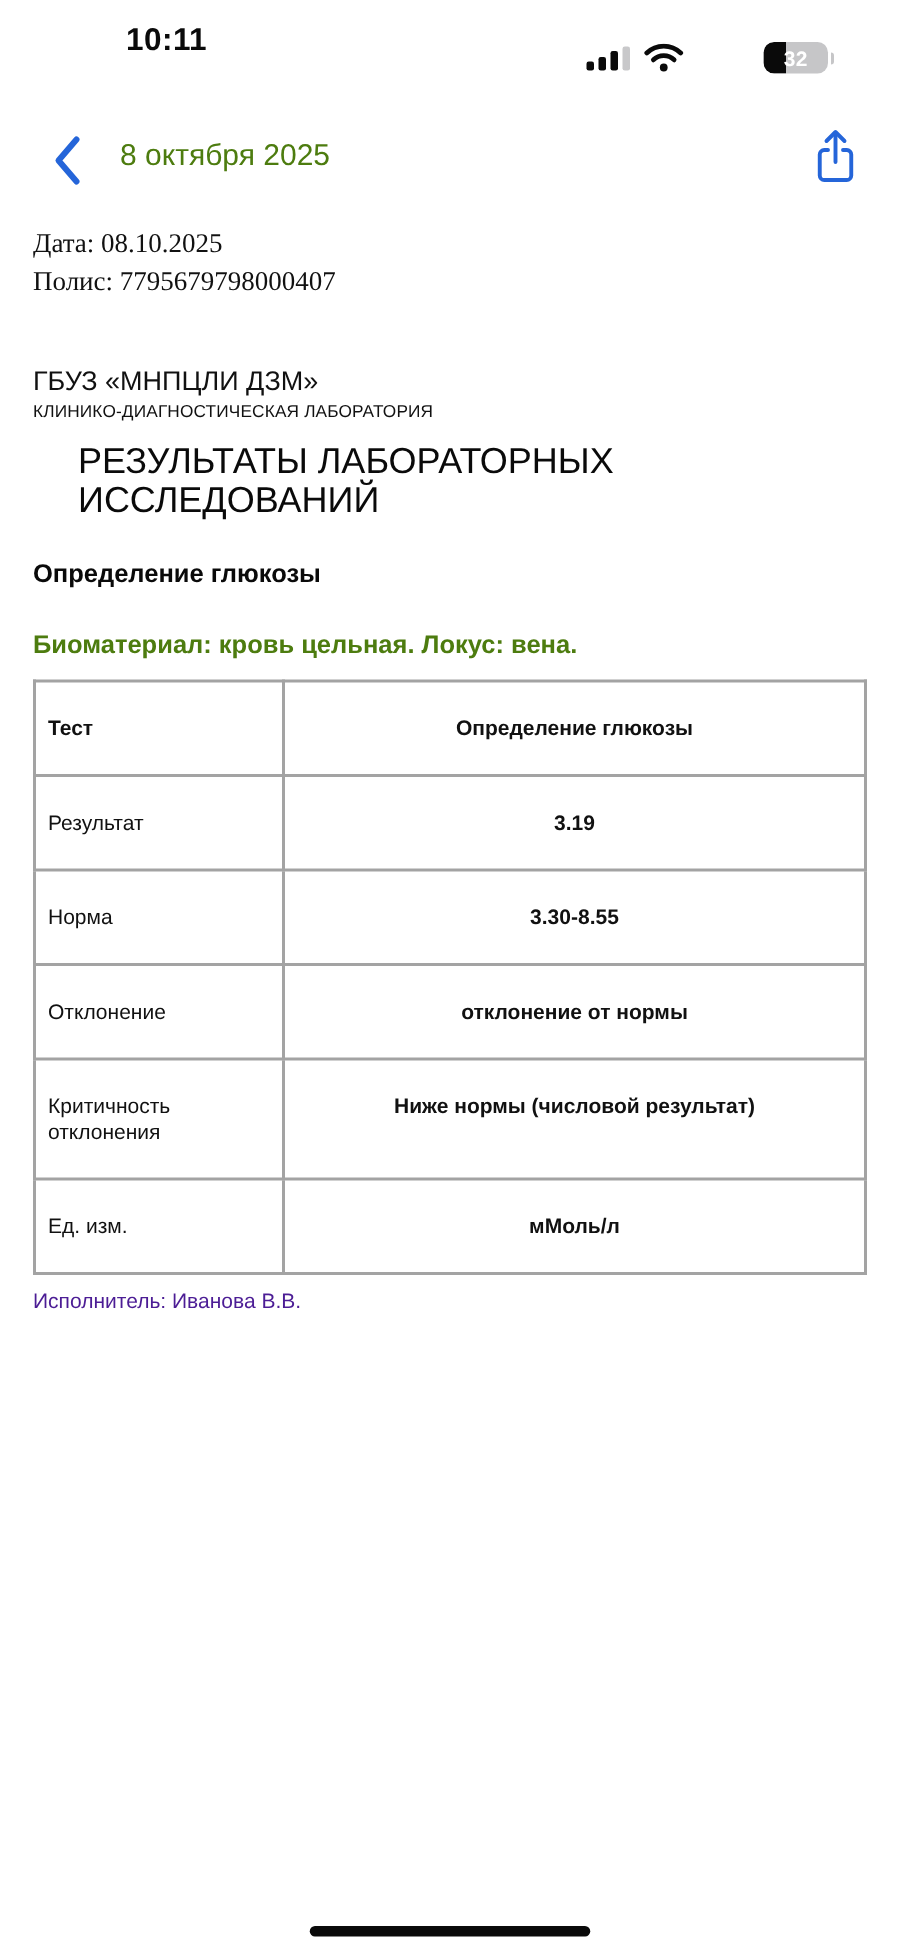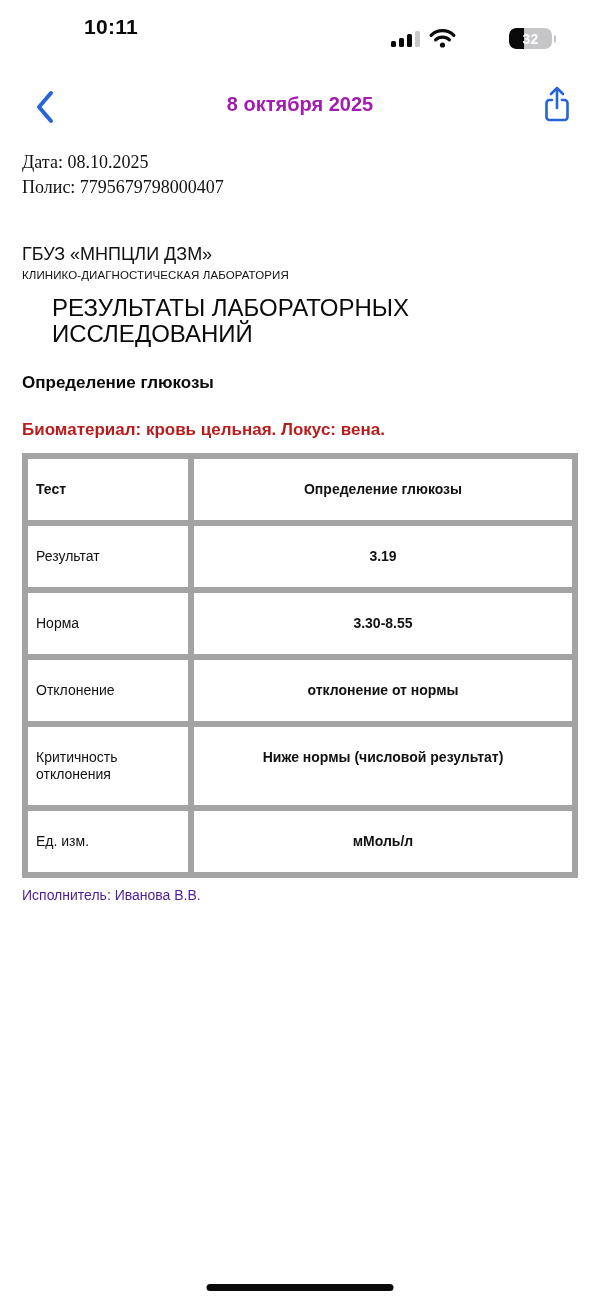--- a/index.html
+++ b/index.html
@@ -53,21 +53,21 @@
   
   .nav-bar {
     position: absolute; top: 80px; left: 0; right: 0; height: 56px;
   }
   .nav-back {
     position: absolute; left: 28px; top: 8px; width: 34px; height: 40px;
     background: none; border: none; cursor: pointer; padding: 0;
   }
   .nav-title {
     position: absolute; left: 80px; right: 80px; top: 13px;
-    text-align: center; font-size: 20px; font-weight: bold; color: #a21caf;
+    font-size: 20px; font-weight: normal; color: #4d7c0f;
   }
   .nav-share {
     position: absolute; right: 24px; top: 3px; width: 38px; height: 46px;
     background: none; border: none; cursor: pointer; padding: 0;
   }
 
   
   .doc {
     position: absolute; top: 150px; left: 22px; right: 22px;
   }
@@ -84,29 +84,29 @@
   }
   .doc-title {
     text-align: left; font-size: 24px; font-weight: normal; line-height: 26px;
     margin-top: 14px; color: #0a0a0a;
     padding: 0 30px;
   }
   .section-heading {
     font-size: 17px; font-weight: bold; margin-top: 26px; color: #0a0a0a;
   }
   .biomaterial {
-    font-size: 17px; font-weight: bold; margin-top: 27px; color: #b91c1c;
+    font-size: 17px; font-weight: bold; margin-top: 27px; color: #4d7c0f;
   }
 
   table.results {
     width: 100%; border-collapse: collapse; margin-top: 13px;
     border: 2px solid #2a2a2a;
   }
   table.results td {
-    border: 6px solid #a3a3a3;
+    border: 2px solid #a3a3a3;
     font-size: 14px; line-height: 17px; color: #111;
     padding: 22px 8px; vertical-align: top;
   }
   table.results td.label { width: 166px; padding-right: 16px; text-align: left; }
   table.results td.value { text-align: center; font-weight: bold; }
   table.results tr.header td { font-weight: bold; }
 
   .executor {
     font-size: 14px; margin-top: 9px; color: #4c1d95;
   }

